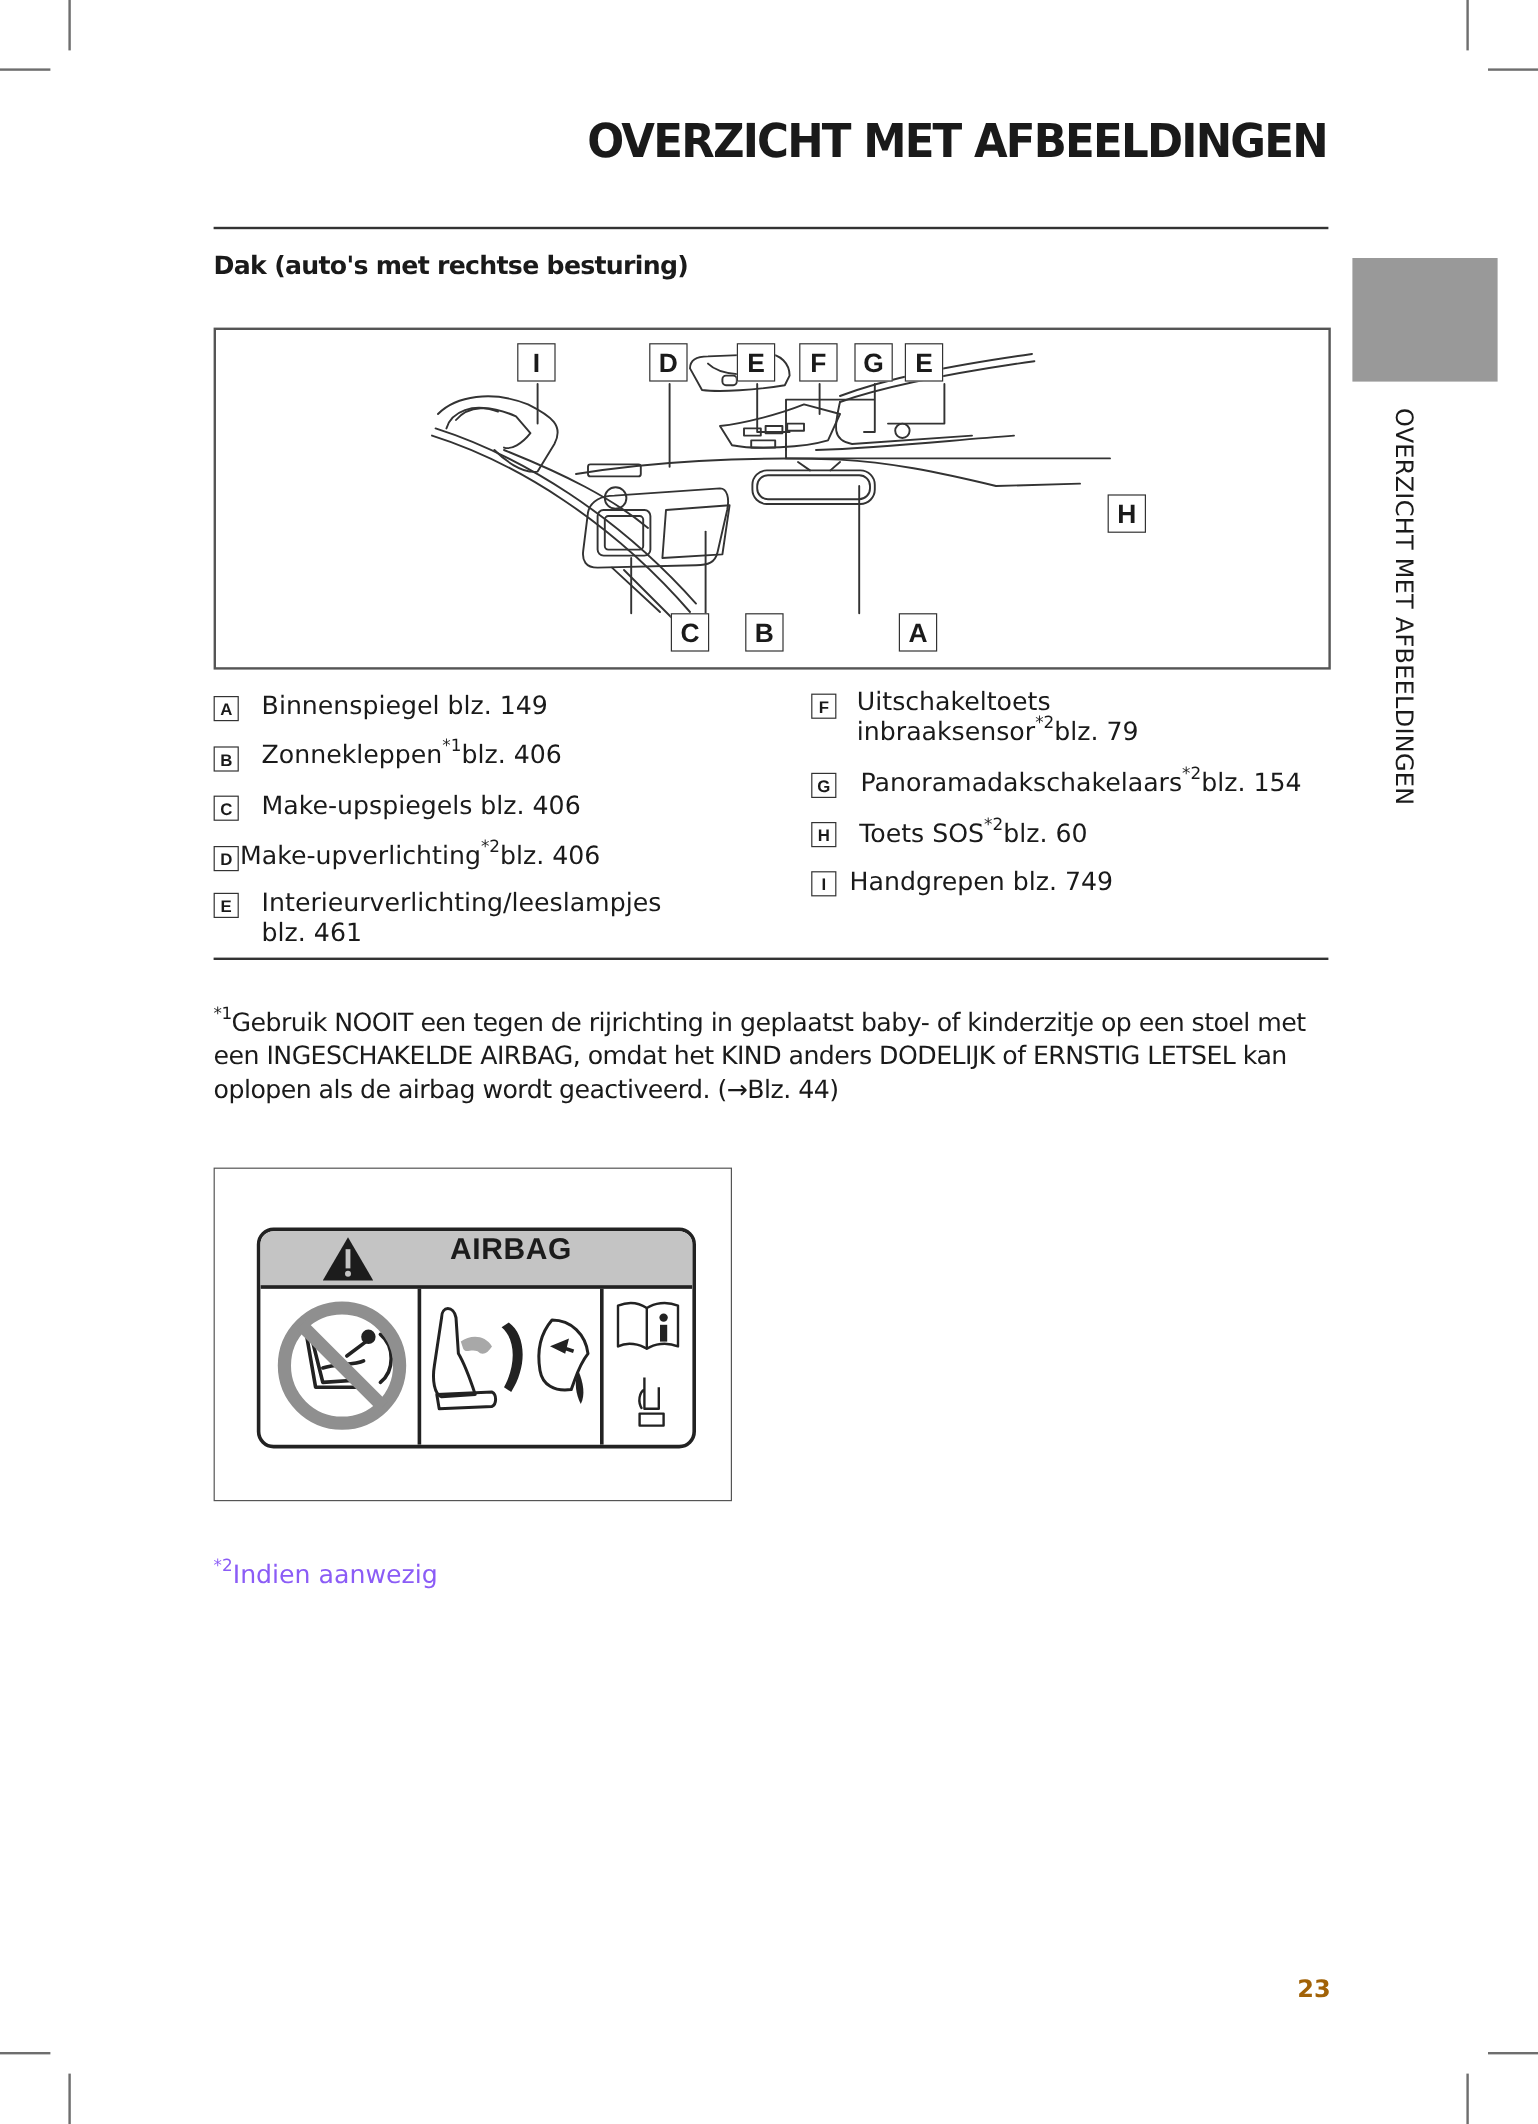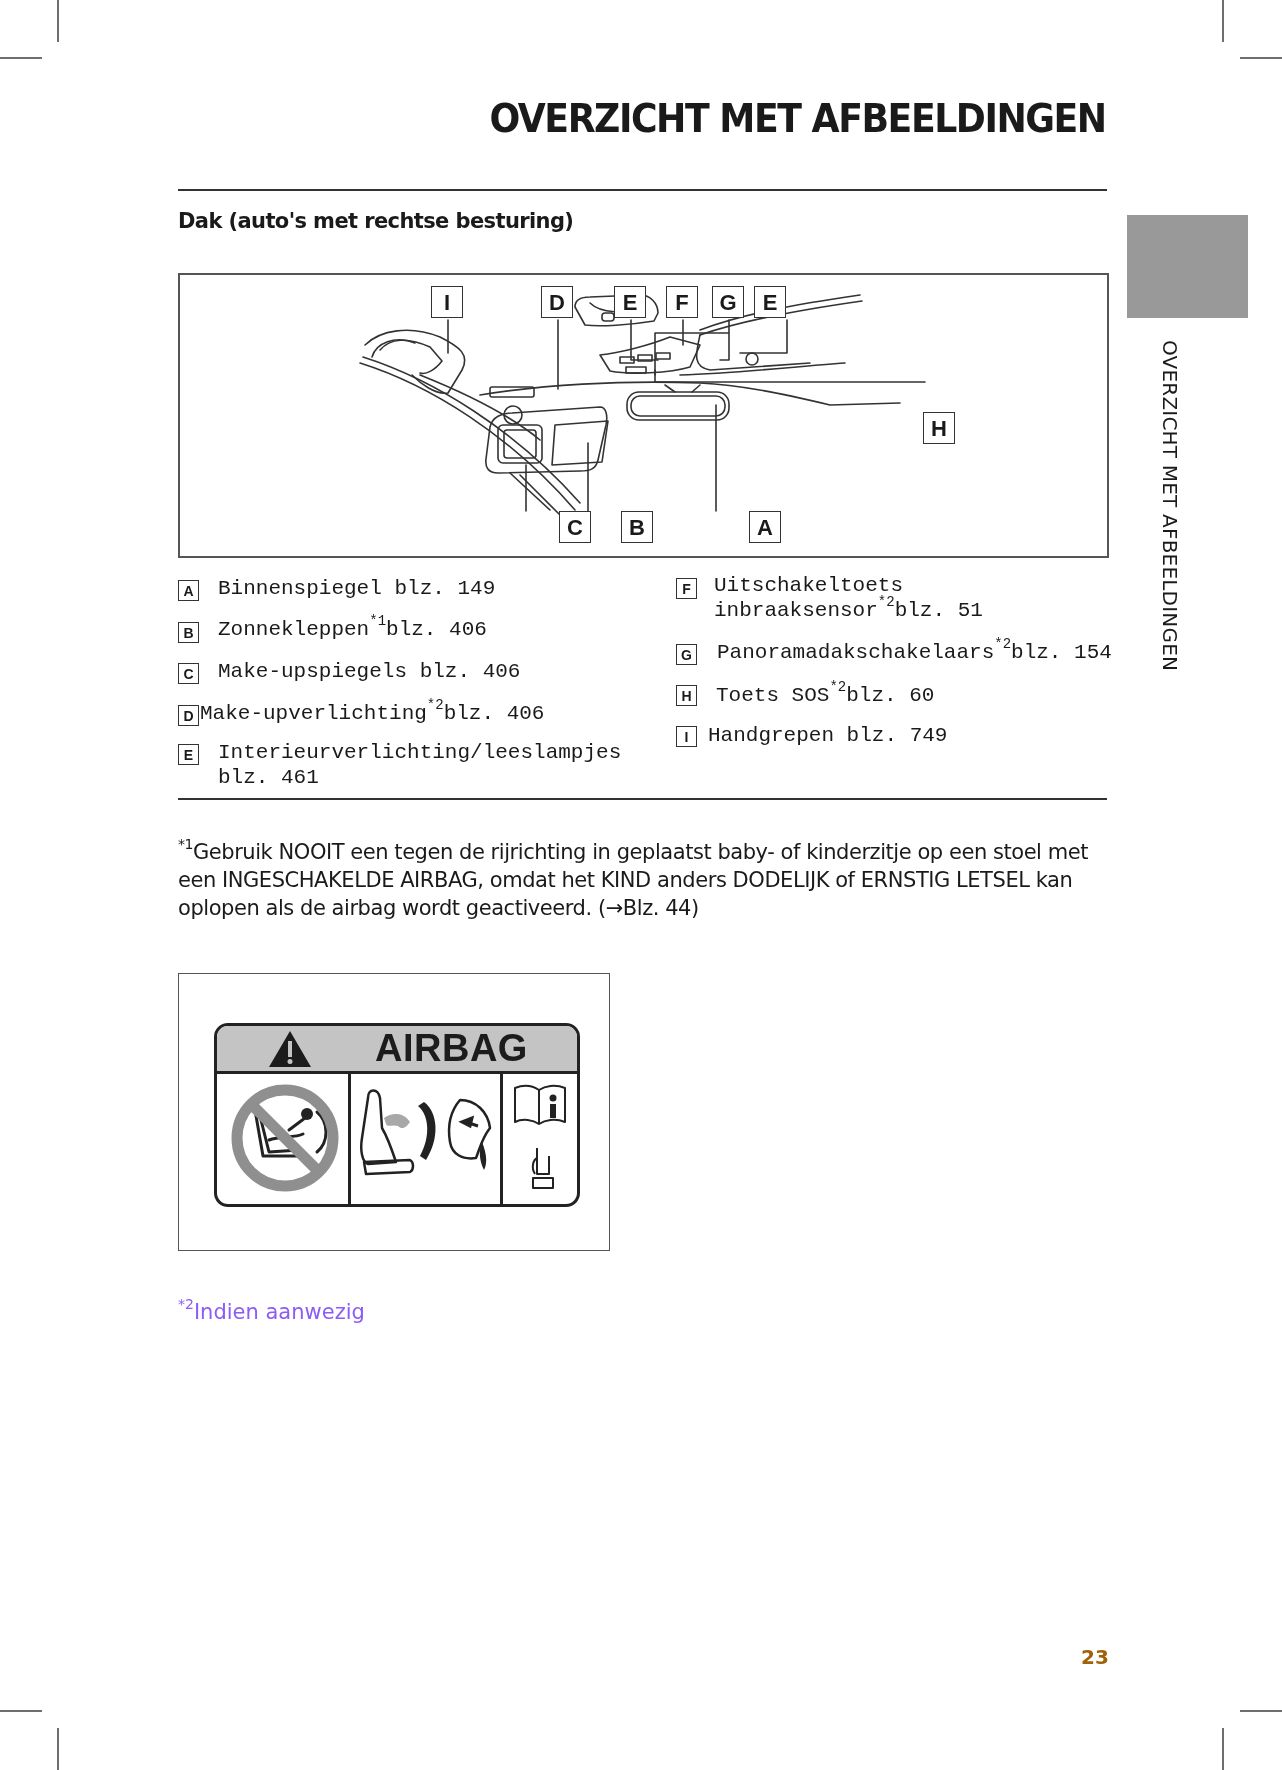--- a/index.html
+++ b/index.html
@@ -5,28 +5,28 @@
   html, body { margin: 0; padding: 0; background: #ffffff; }
   body { width: 1282px; height: 1770px; position: relative; overflow: hidden; font-family: "DejaVu Sans", sans-serif; color: #1a1a1a; }
   .crop { position: absolute; background: #6e6e6e; }
   .page-title { position: absolute; right: 176px; top: 96px; font-family: "DejaVu Sans", sans-serif; font-weight: bold; font-size: 39px; letter-spacing: -1.6px; transform: scaleX(0.93); transform-origin: right top; white-space: nowrap; color: #1a1a1a; }
   .rule { position: absolute; left: 178px; width: 929px; height: 2px; background: #333; }
   .section-title { position: absolute; left: 178px; top: 209px; font-weight: bold; font-size: 21px; letter-spacing: -0.6px; white-space: nowrap; text-align: right; }
   .side-tab { position: absolute; left: 1127px; top: 215px; width: 121px; height: 103px; background: #999999; }
   .side-text { position: absolute; left: 1158px; top: 340px; writing-mode: vertical-rl; font-size: 20px; letter-spacing: 0.2px; white-space: nowrap; color: #1a1a1a; }
   .diagram { position: absolute; left: 178px; top: 273px; width: 927px; height: 281px; border: 2px solid #555; }
   .callout { position: absolute; width: 30px; height: 30px; border: 1.5px solid #333; background: #fff; font-family: "Liberation Sans", sans-serif; font-weight: bold; font-size: 22px; text-align: center; line-height: 31px; box-sizing: content-box; }
-  .legend-item { position: absolute; font-size: 21px; line-height: 27px; white-space: nowrap; color: #1a1a1a; font-family: Liberation Mono, monospace; }
+  .legend-item { position: absolute; font-size: 21px; line-height: 27px; white-space: nowrap; color: #1a1a1a; }
   .legend-key { position: absolute; width: 19px; height: 19px; border: 1.5px solid #333; font-family: "Liberation Sans", sans-serif; font-weight: bold; font-size: 14px; text-align: center; line-height: 21px; }
   sup { font-size: 14px; line-height: 0; position: relative; top: -2px; }
   .note { position: absolute; left: 178px; top: 838px; width: 930px; font-size: 21px; line-height: 28px; letter-spacing: -0.45px; color: #1a1a1a; }
   .airbag-frame { position: absolute; left: 178px; top: 973px; width: 430px; height: 276px; border: 1.5px solid #555; }
   .airbag-label { position: absolute; left: 214px; top: 1023px; width: 360px; height: 178px; border: 3px solid #222; border-radius: 14px; overflow: hidden; background: #fff; }
   .airbag-head { position: absolute; left: 0; top: 0; width: 100%; height: 45px; background: #c4c4c4; border-bottom: 3px solid #222; }
-  .airbag-text { position: absolute; left: 158px; top: 1px; font-family: "Liberation Sans", sans-serif; font-weight: bold; font-size: 38px; letter-spacing: 0.5px; color: #1c1c1c; }
+  .airbag-text { position: absolute; left: 158px; top: 1px; font-family: "Liberation Sans", sans-serif; font-weight: bold; font-size: 25px; letter-spacing: 0.5px; color: #1c1c1c; }
   .airbag-div { position: absolute; top: 48px; width: 3px; height: 130px; background: #222; }
   .footnote2 { position: absolute; left: 178px; top: 1300px; font-size: 21px; color: #8b5cf6; white-space: nowrap; }
   .page-num { position: absolute; left: 1081px; top: 1645px; font-weight: bold; font-size: 20px; color: #a16207; }
 </style>
 </head>
 <body>
 
 <div class="crop" style="left:57px;top:0;width:2px;height:42px;"></div>
 <div class="crop" style="left:0;top:57px;width:42px;height:2px;"></div>
 <div class="crop" style="left:1222px;top:0;width:2px;height:42px;"></div>
@@ -124,21 +124,21 @@
 
   <div class="legend-key" style="left:178px;top:705px;">D</div>
   <div class="legend-item" style="left:200px;top:700px;"><span>Make-upverlichting</span><sup>*2</sup><span>blz. 406</span></div>
 
   <div class="legend-key" style="left:178px;top:744px;">E</div>
   <div class="legend-item" style="left:218px;top:740px;line-height:25px;"><span>Interieurverlichting/leeslampjes</span><br><span>blz. 461</span></div>
 </div>
 
 <div>
   <div class="legend-key" style="left:676px;top:578px;">F</div>
-  <div class="legend-item" style="left:714px;top:573px;line-height:25px;"><span>Uitschakeltoets</span><br><span>inbraaksensor</span><sup>*2</sup><span>blz. 51</span></div>
+  <div class="legend-item" style="left:714px;top:573px;line-height:25px;"><span>Uitschakeltoets</span><br><span>inbraaksensor</span><sup>*2</sup><span>blz. 79</span></div>
 
   <div class="legend-key" style="left:676px;top:644px;">G</div>
   <div class="legend-item" style="left:717px;top:609px;margin-top:30px;"><span>Panoramadakschakelaars</span><sup>*2</sup><span>blz. 154</span></div>
 
   <div class="legend-key" style="left:676px;top:685px;">H</div>
   <div class="legend-item" style="left:716px;top:682px;"><span>Toets SOS</span><sup>*2</sup><span>blz. 60</span></div>
 
   <div class="legend-key" style="left:676px;top:726px;">I</div>
   <div class="legend-item" style="left:708px;top:722px;"><span>Handgrepen blz. 749</span></div>
 </div>

